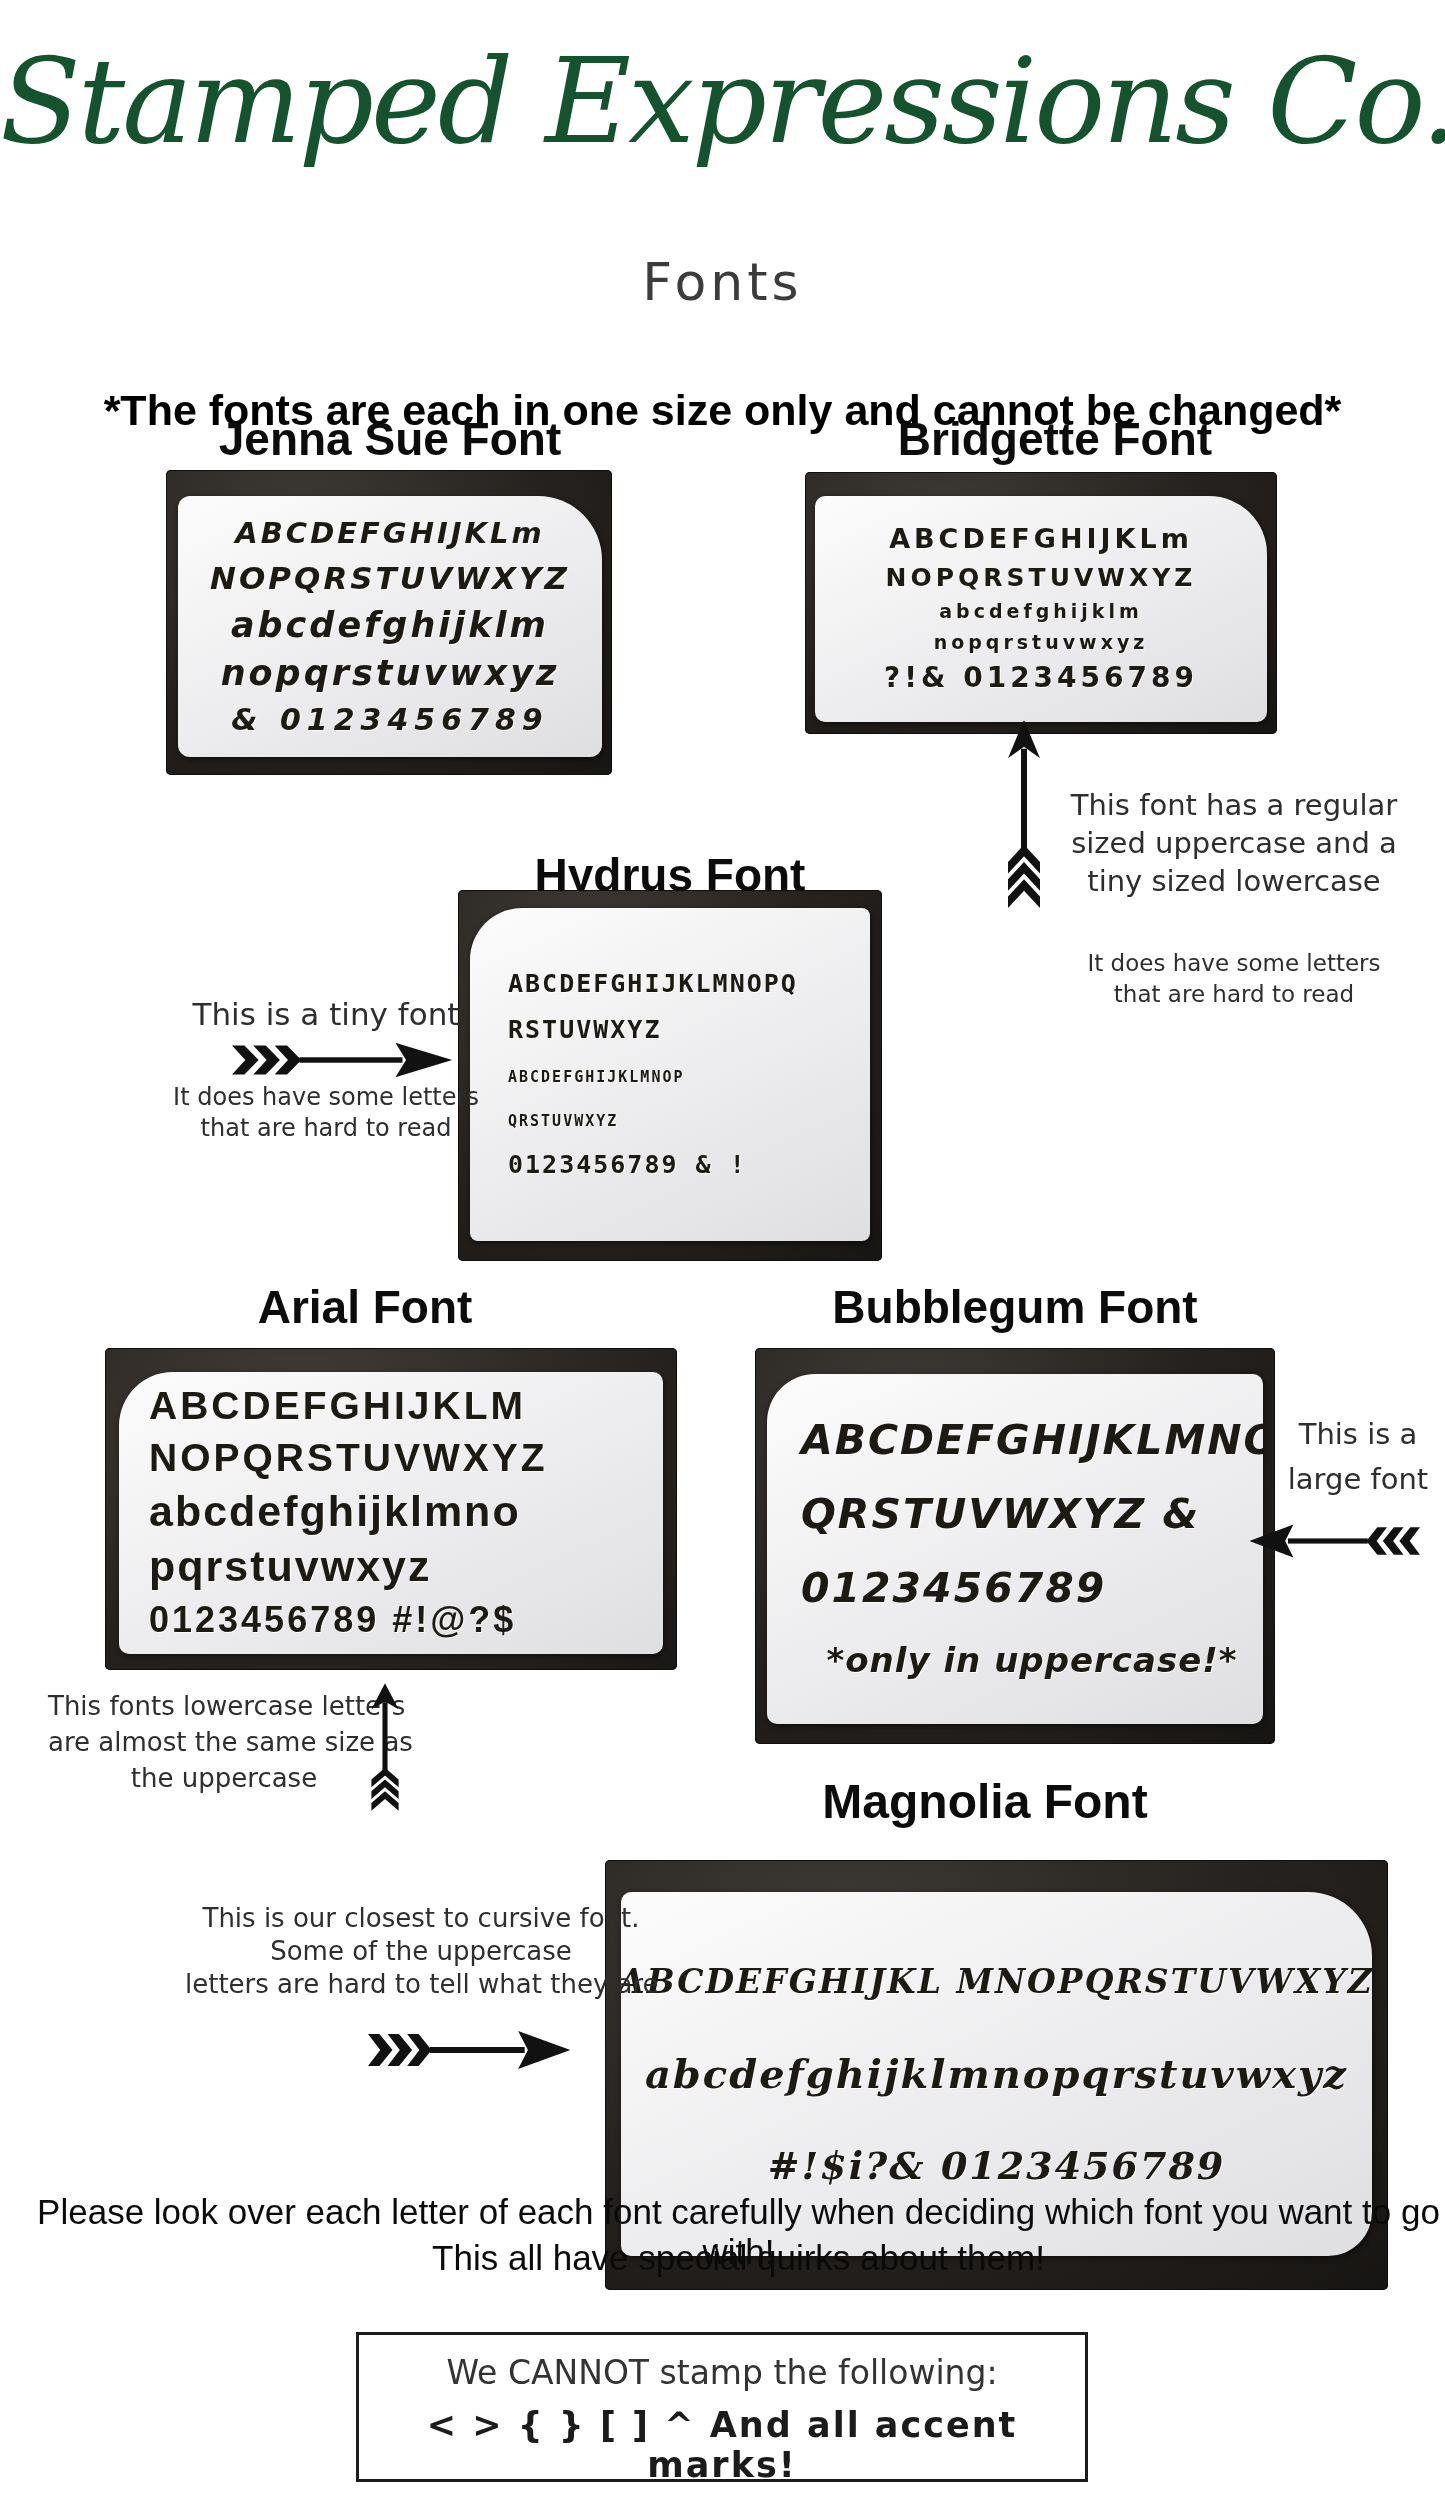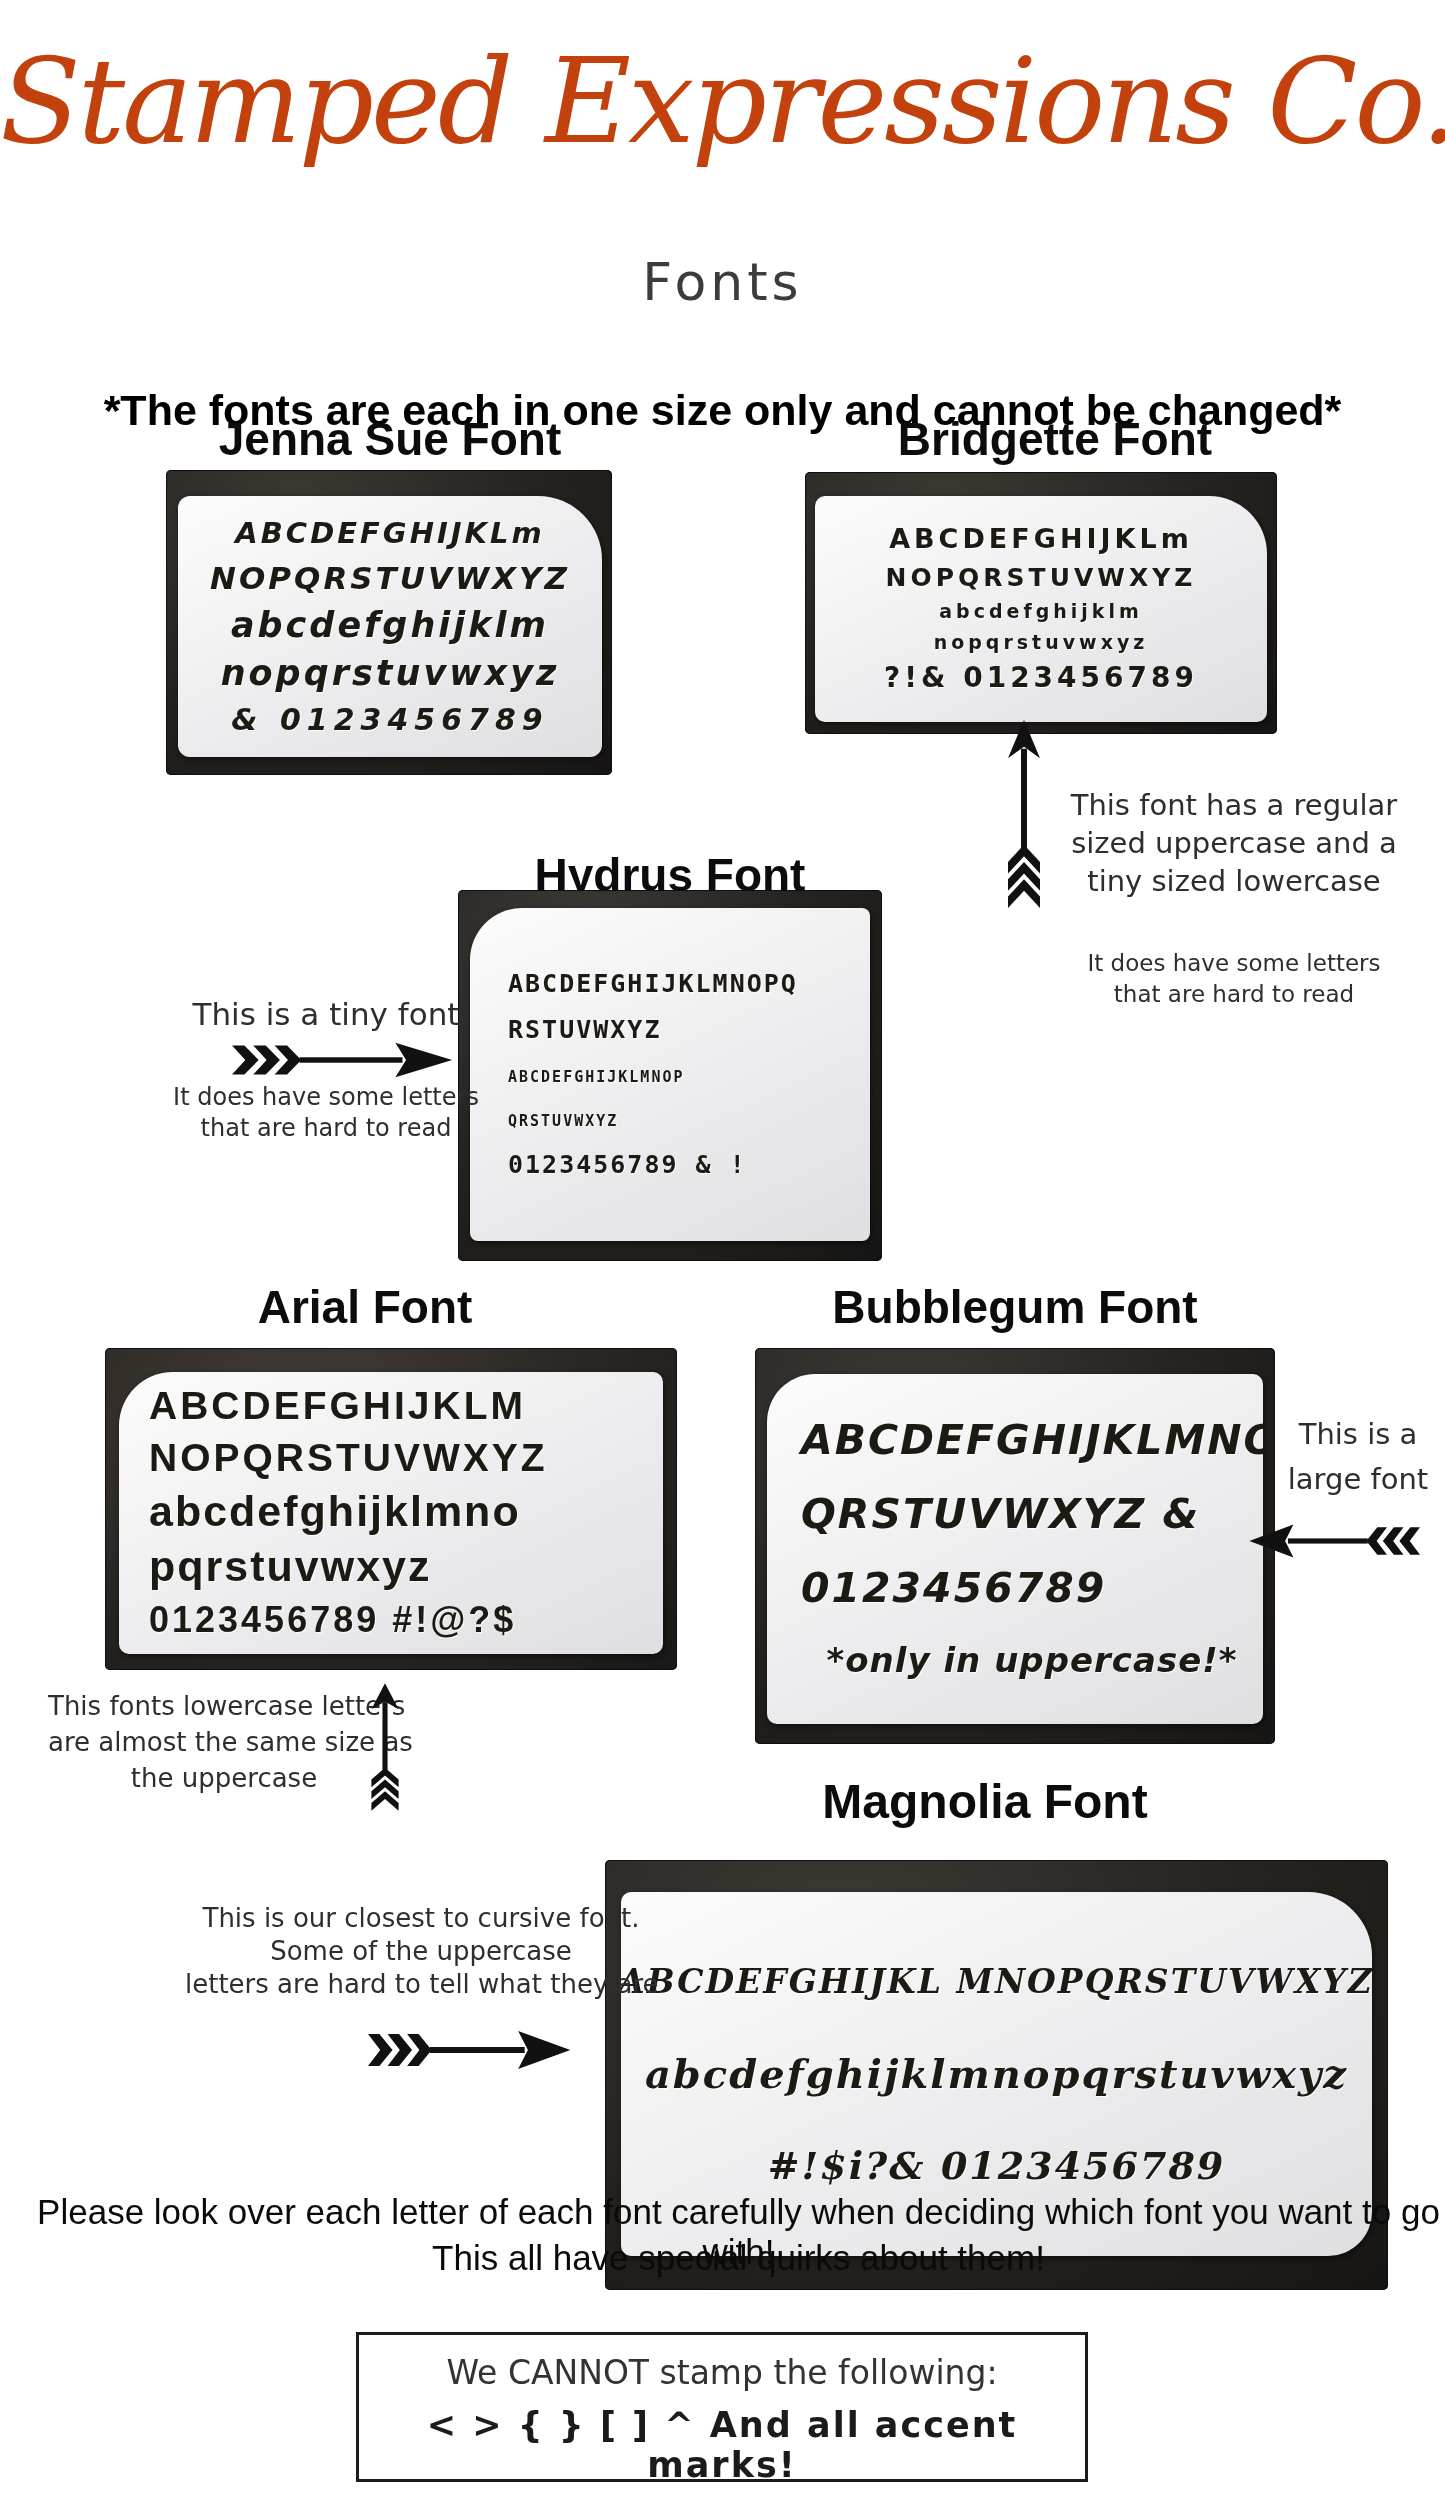--- a/index.html
+++ b/index.html
@@ -2,21 +2,21 @@
 <html><head>
 <meta charset="utf-8">
 <style>
   html,body{margin:0;padding:0;background:#ffffff;}
   .page{position:relative;width:1445px;height:2505px;background:#fff;overflow:hidden;
         font-family:"Liberation Sans",sans-serif;}
 
   
   .logo{position:absolute;left:0;top:28px;width:100%;text-align:center;
         font-family:"DejaVu Serif",serif;font-style:italic;font-weight:400;
-        font-size:118px;line-height:1.25;color:#c2410c;letter-spacing:-3px;white-space:nowrap;}
+        font-size:118px;line-height:1.25;color:#14532d;letter-spacing:-3px;white-space:nowrap;}
   .subtitle{position:absolute;left:0;top:252px;width:100%;text-align:center;
         font-family:"DejaVu Sans",sans-serif;font-size:52px;color:#3c3c3c;letter-spacing:4px;}
   .notice{position:absolute;left:0;top:386px;width:100%;text-align:center;
         font-weight:bold;font-size:43px;color:#000;}
 
   
   .card-title{position:absolute;text-align:center;font-weight:bold;font-size:46px;color:#0c0c0c;}
   .photo{position:absolute;border-radius:5px;
          background:radial-gradient(ellipse at 30% 18%, #3e3a36 0%, #26221f 55%, #171513 100%);
          box-shadow:0 0 0 1px #0e0e0e inset;}

